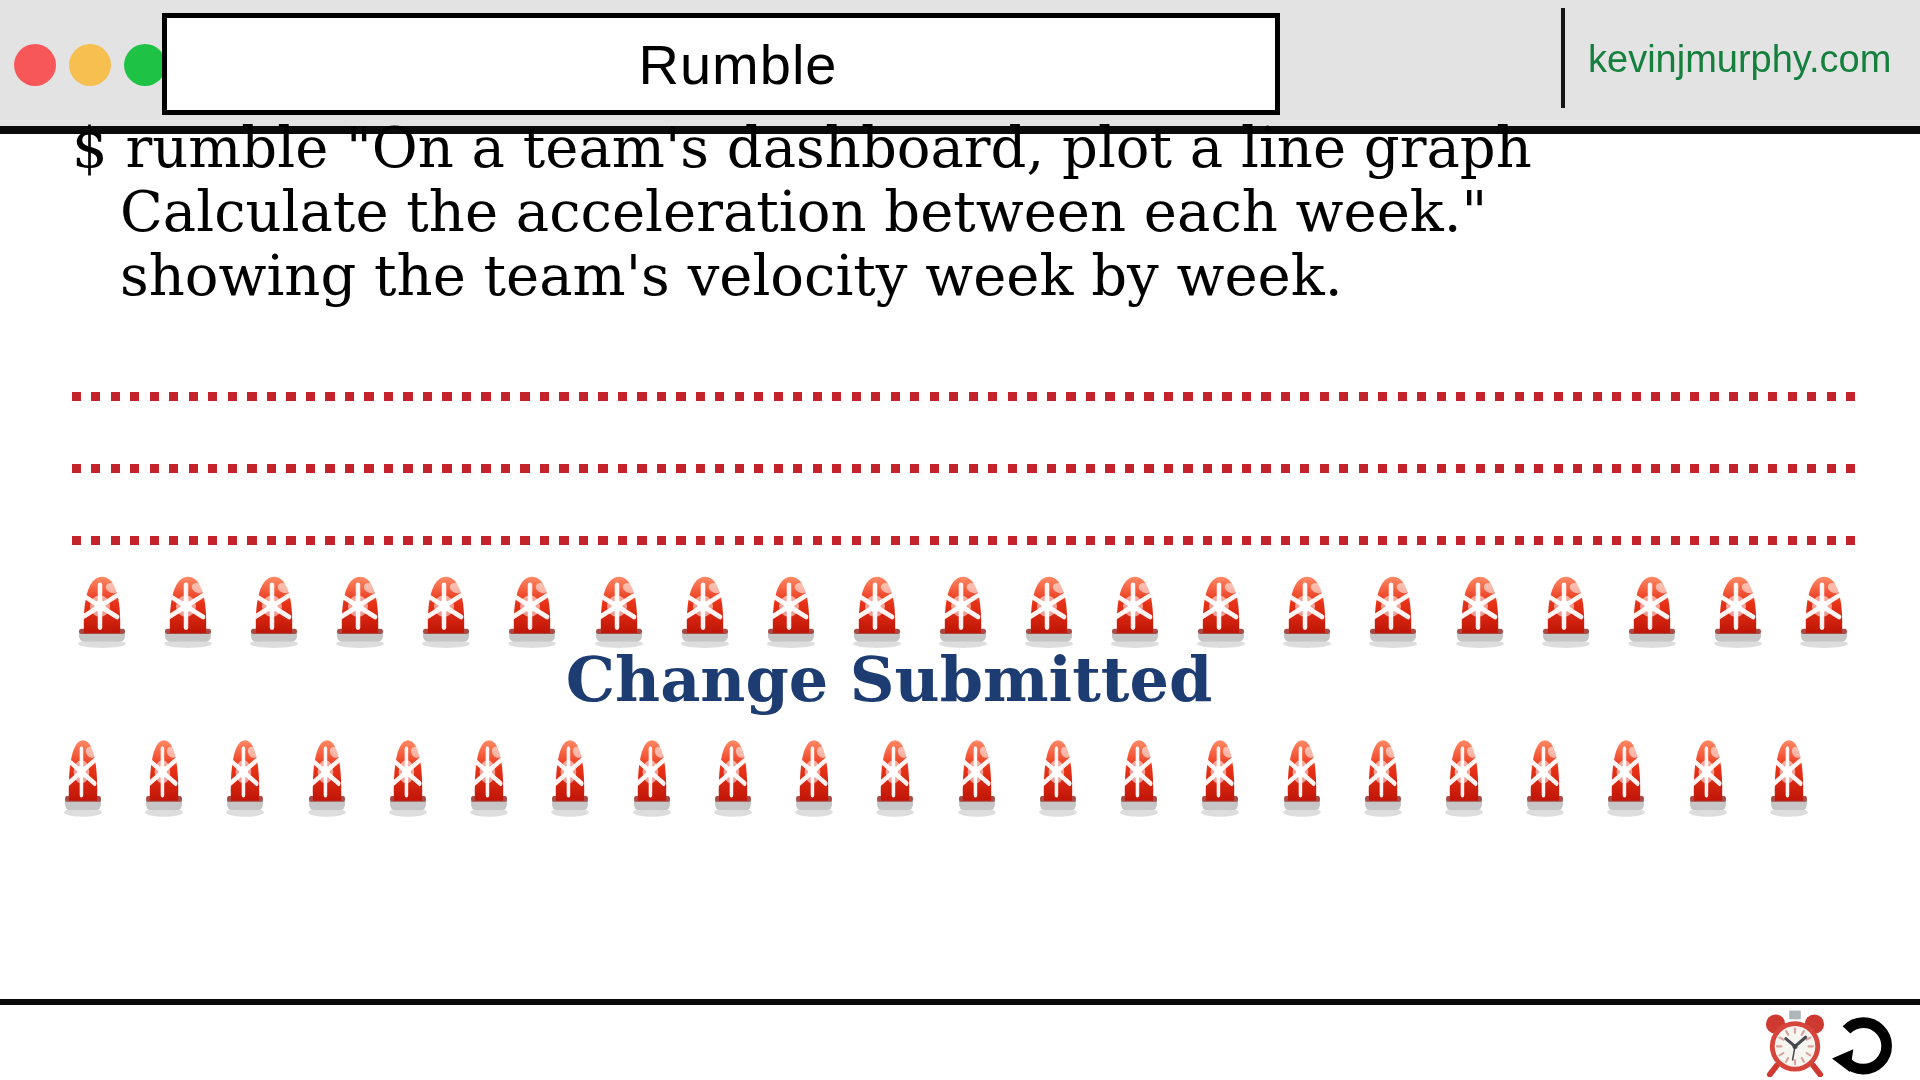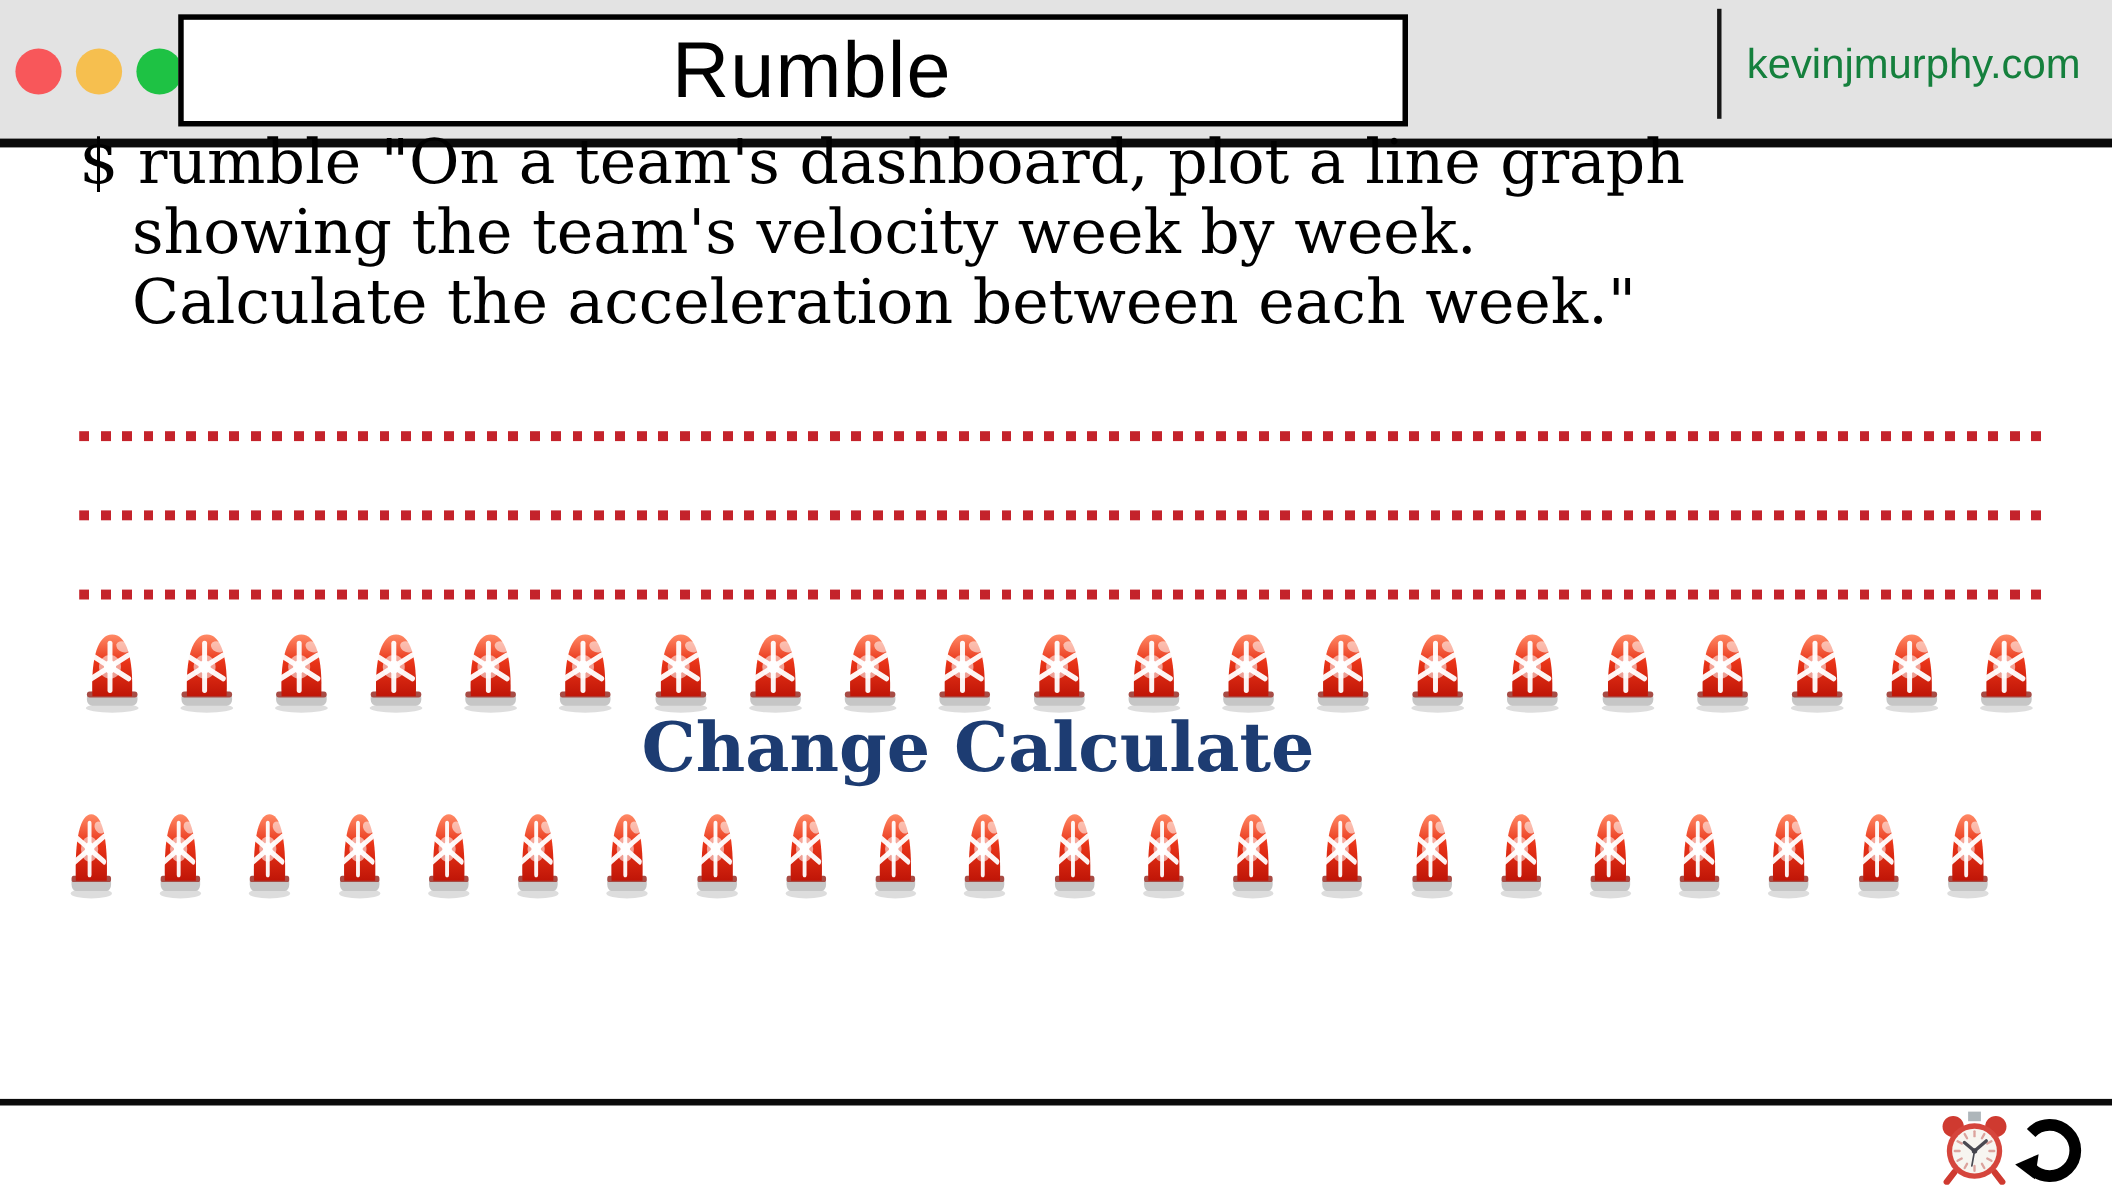--- a/index.html
+++ b/index.html
@@ -17,21 +17,21 @@
     position:absolute;left:0;top:0;width:1920px;height:134px;
     background:#e3e3e3;border-bottom:8px solid #0a0a0a;
   }
   .lights{position:absolute;left:14px;top:44px;display:flex;gap:13px;}
   .light{width:42px;height:42px;border-radius:50%;}
   .titlebox{
     position:absolute;left:162px;top:13px;width:1118px;height:102px;
     background:#ffffff;border:5px solid #000;
     display:flex;align-items:center;justify-content:center;
   }
-  .title{font-size:72px;color:#000;letter-spacing:1px;margin-left:34px;}
+  .title{font-size:56px;color:#000;letter-spacing:1px;margin-left:34px;}
   .site-divider{position:absolute;left:1561px;top:8px;width:4px;height:100px;background:#161616;}
   .site{position:absolute;left:1588px;top:38px;font-size:38px;color:#15803d;}
   
   .cmd{
     position:absolute;left:72px;top:116px;width:1780px;
     font-family:"DejaVu Serif",serif;font-size:56px;line-height:64px;color:#000;
   }
   .cmd-line{padding-left:48px;}
   .cmd-line.first{padding-left:0;}
   
@@ -80,22 +80,22 @@
   </div>
   <div class="titlebox">
     <span class="title">Rumble</span>
   </div>
   <div class="site-divider"></div>
   <div class="site">kevinjmurphy.com</div>
 </div>
 
 <div class="cmd">
   <div class="cmd-line first">$ rumble "On a team's dashboard, plot a line graph</div>
+  <div class="cmd-line">Calculate the acceleration between each week."</div>
   <div class="cmd-line">showing the team's velocity week by week.</div>
-  <div class="cmd-line">Calculate the acceleration between each week."</div>
 </div>
 
 <div class="dots-group">
   <div class="dot-line"></div>
   <div class="dot-line"></div>
   <div class="dot-line"></div>
 </div>
 
 <div class="siren-row row1">
   <svg class="siren" viewBox="0 0 64 72" preserveAspectRatio="none">
@@ -449,21 +449,21 @@
         <line x1="0" y1="-20" x2="0" y2="20"></line>
         <line x1="-17" y1="-10" x2="17" y2="10"></line>
         <line x1="-17" y1="10" x2="17" y2="-10"></line>
       </g>
       <circle r="10" fill="#ffffff" opacity="0.55"></circle>
       <circle r="5.5" fill="#ffffff"></circle>
     </g>
   </svg>
 </div>
 
-<div class="status">Change Calculate</div>
+<div class="status">Change Submitted</div>
 
 <div class="siren-row row2">
   <svg class="siren" viewBox="0 0 64 72" preserveAspectRatio="none">
     <ellipse cx="32" cy="67" rx="24" ry="4" fill="#00000022"></ellipse>
     <rect x="9" y="53" width="46" height="12" rx="5" fill="#c6c6c6"></rect>
     <rect x="9" y="53" width="46" height="5" rx="2.5" fill="#a84b44"></rect>
     <path d="M14 57 C12.5 24 19 4.5 32 4.5 C45 4.5 51.5 24 50 57 Z" fill="url(#sirenGrad)"></path>
     <ellipse cx="42" cy="15" rx="6.5" ry="4.5" fill="#ffffff" opacity="0.55" transform="rotate(20 42 15)"></ellipse>
     <g transform="translate(30,32)">
       <g stroke="#ffffff" stroke-width="4.5" stroke-linecap="round" opacity="0.95">

